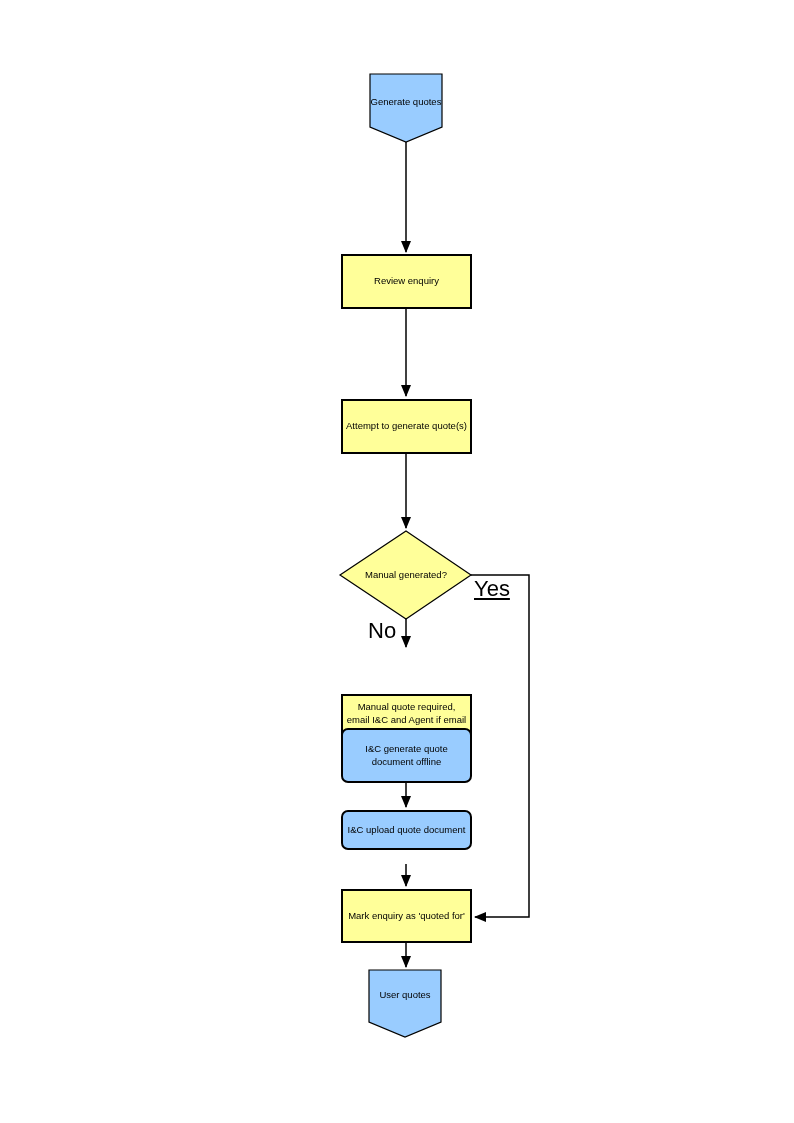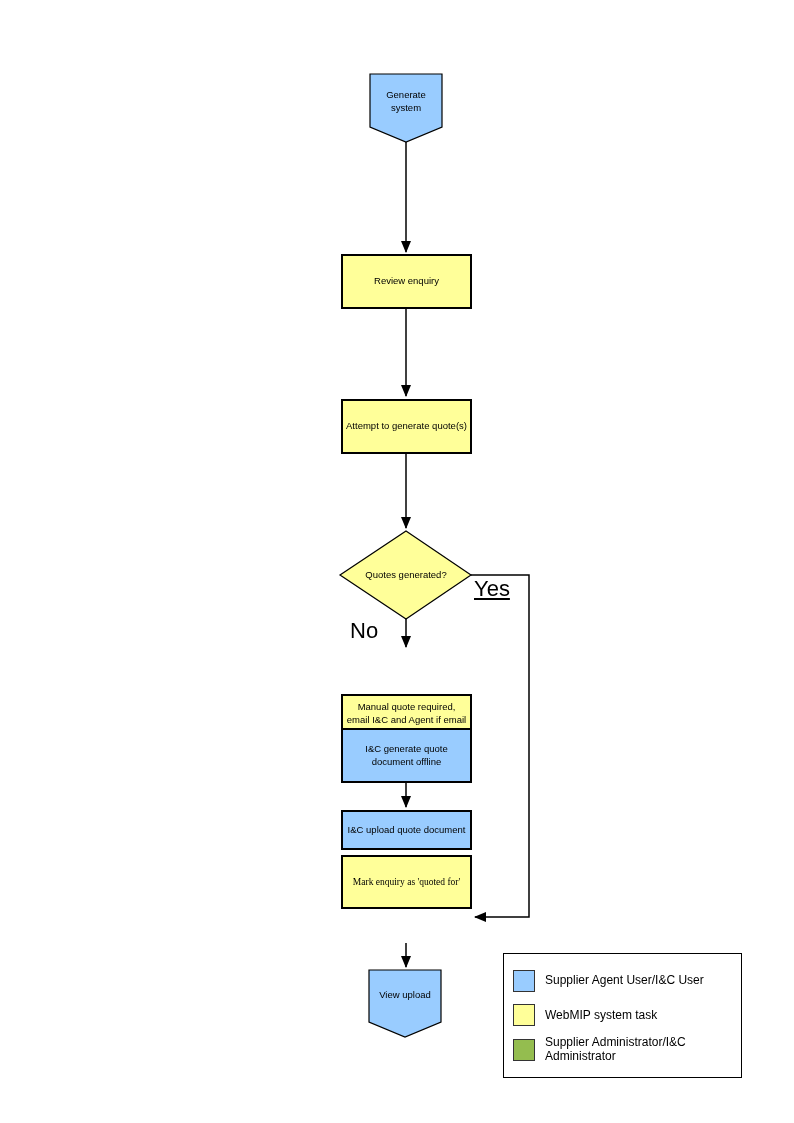--- a/index.html
+++ b/index.html
@@ -23,21 +23,21 @@
     display: flex;
     align-items: center;
     justify-content: center;
     text-align: center;
     font-size: 9.5px;
     line-height: 1.3;
     padding: 2px 3px;
     z-index: 2;
   }
   .yellow { background: var(--node-yellow, #FFFF99); }
-  .blue   { background: var(--node-blue, #99CCFF); }
+  .blue   { background: var(--node-blue, #99CCFF); border-radius: 7px; }
 
   .shape-label {
     position: absolute;
     display: flex;
     align-items: center;
     justify-content: center;
     text-align: center;
     font-size: 9.5px;
     line-height: 1.35;
     z-index: 2;
@@ -101,61 +101,47 @@
     <line x1="406" y1="783" x2="406" y2="807" stroke="#000" stroke-width="1.5" marker-end="url(#ah)"></line>
     <line x1="406" y1="864" x2="406" y2="886" stroke="#000" stroke-width="1.5" marker-end="url(#ah)"></line>
     <line x1="406" y1="943" x2="406" y2="967" stroke="#000" stroke-width="1.5" marker-end="url(#ah)"></line>
     <polyline points="471,575 529,575 529,917 475,917" fill="none" stroke="#000" stroke-width="1.5" marker-end="url(#ah)"></polyline>
 
     <polygon points="370,74 442,74 442,127 406,142 370,127" style="fill:var(--node-blue,#99CCFF)" stroke="#000" stroke-width="1.2"></polygon>
     <polygon points="406,531 471,575 406,619 340,575" style="fill:var(--node-yellow,#FFFF99)" stroke="#000" stroke-width="1.2"></polygon>
     <polygon points="369,970 441,970 441,1022 405,1037 369,1022" style="fill:var(--node-blue,#99CCFF)" stroke="#000" stroke-width="1.2"></polygon>
   </svg>
 
-  <div class="shape-label" style="left:370px; top:78px; width:72px; height:48px;">Generate system</div>
+  <div class="shape-label" style="left:370px; top:78px; width:72px; height:48px;">Generate quotes</div>
 
   <div class="rect-node yellow" style="top:254px; height:55px;">
     <span>Review enquiry</span>
   </div>
 
   <div class="rect-node yellow" style="top:399px; height:55px;">
     <span>Attempt to generate quote(s)</span>
   </div>
 
-  <div class="shape-label" style="left:346px; top:553px; width:120px; height:44px;">Quotes generated?</div>
+  <div class="shape-label" style="left:346px; top:553px; width:120px; height:44px;">Manual generated?</div>
 
   <div class="branch-label" style="left:474px; top:578px;text-decoration:underline;">Yes</div>
-  <div class="branch-label" style="left:350px; top:620px;">No</div>
+  <div class="branch-label" style="left:368px; top:620px;">No</div>
 
   <div class="rect-node yellow" style="top:650px; height:52px;margin-top:44px;">
     <span>Manual quote required, email I&amp;C and Agent if email supplied</span>
   </div>
 
   <div class="rect-node blue" style="top:728px; height:55px;">
     <span>I&amp;C generate quote document offline</span>
   </div>
 
   <div class="rect-node blue" style="top:810px; height:40px;">
     <span>I&amp;C upload quote document</span>
   </div>
 
-  <div class="rect-node yellow" style="top:855px; height:54px; padding:4px 1px;font-family:Liberation Serif, serif;">
+  <div class="rect-node yellow" style="top:889px; height:54px; padding:4px 1px;">
     <span>Mark enquiry as 'quoted for'</span>
   </div>
 
-  <div class="shape-label" style="left:369px; top:974px; width:72px; height:42px;">View upload</div>
+  <div class="shape-label" style="left:369px; top:974px; width:72px; height:42px;">User quotes</div>
 
-  <div class="legend">
-    <div class="legend-row">
-      <div class="legend-swatch" style="background-color: rgb(153, 204, 255);"></div>
-      <div class="legend-label">Supplier Agent User/I&amp;C User</div>
-    </div>
-    <div class="legend-row">
-      <div class="legend-swatch" style="background-color: rgb(255, 255, 153);"></div>
-      <div class="legend-label">WebMIP system task</div>
-    </div>
-    <div class="legend-row">
-      <div class="legend-swatch" style="background-color: rgb(148, 189, 79);"></div>
-      <div class="legend-label">Supplier Administrator/I&amp;C Administrator</div>
-    </div>
-  </div>
 
 </div>
 
 </body></html>

